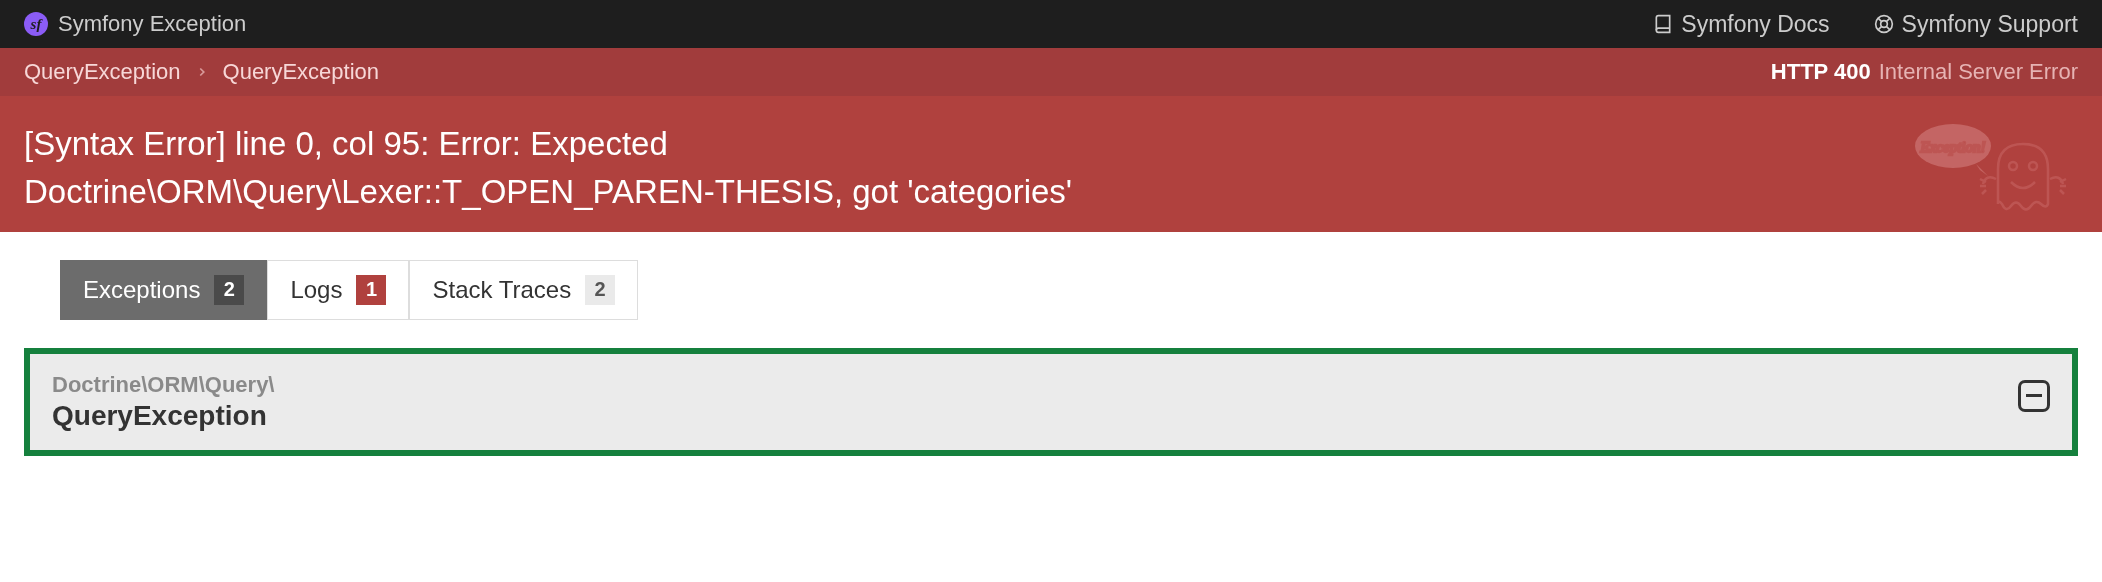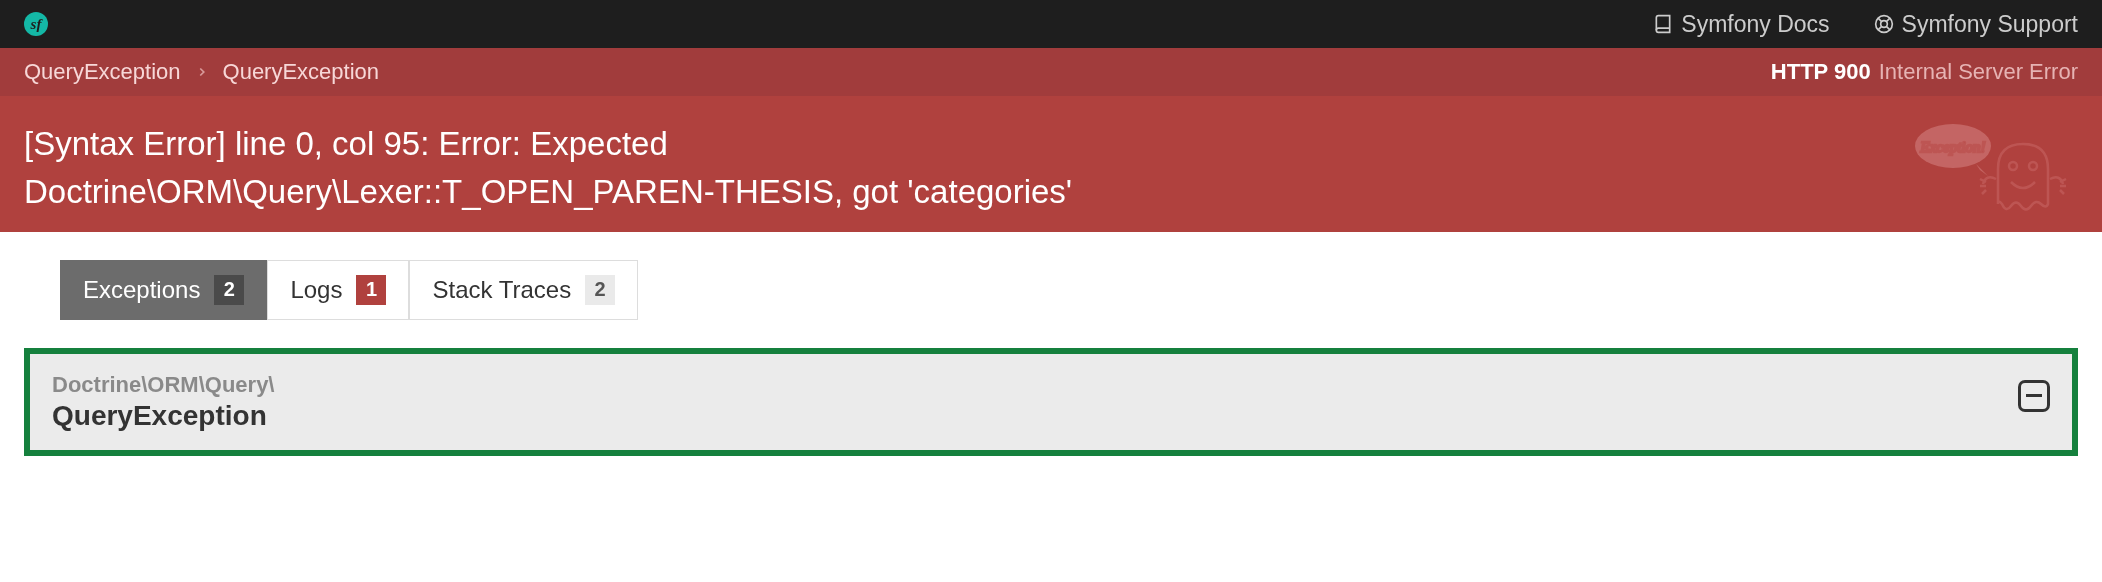--- a/index.html
+++ b/index.html
@@ -18,21 +18,21 @@
       color: #ccc;
     }
     .top-bar-left {
       display: flex;
       align-items: center;
       gap: 10px;
     }
     .sf-logo {
       width: 24px;
       height: 24px;
-      background: #14b8a6;
+      background: #8b5cf6;
       border-radius: 50%;
       display: flex;
       align-items: center;
       justify-content: center;
       font-style: italic;
       font-weight: bold;
       color: #1e1e1e;
       font-size: 15px;
       font-family: Georgia, serif;
     }
@@ -130,20 +130,21 @@
       content: ""; display: block; width: 16px; height: 3px; background: #333;
     }
     svg { display: block; }
   </style>
 </head>
 <body>
 
 <div class="top-bar">
   <div class="top-bar-left">
     <span class="sf-logo">sf</span>
+    <span class="top-bar-title">Symfony Exception</span>
   </div>
   <div class="top-bar-right">
     <a class="top-link">
       <span>
         <svg width="20" height="20" viewBox="0 0 24 24" fill="none" stroke="#ccc" stroke-width="2">
           <path d="M4 19.5A2.5 2.5 0 0 1 6.5 17H20"></path>
             <path d="M6.5 2H20v20H6.5A2.5 2.5 0 0 1 4 19.5v-15A2.5 2.5 0 0 1 6.5 2z"></path>
         </svg>
       </span>
       <span>Symfony Docs</span>
@@ -166,21 +167,21 @@
 
 <div class="crumb-bar">
   <span class="crumb-item">QueryException</span>
   <span class="crumb-sep">
     <svg width="14" height="14" viewBox="0 0 24 24" fill="none" stroke="#d89999" stroke-width="3">
         <polyline points="9 18 15 12 9 6"></polyline>
       </svg>
   </span>
   <span class="crumb-item">QueryException</span>
   <div class="crumb-right">
-    <span class="http-strong">HTTP 900</span>
+    <span class="http-strong">HTTP 400</span>
     <span class="http-weak">Internal Server Error</span>
   </div>
 </div>
 
 <div class="error-banner">
   <h1 class="error-msg">[Syntax Error] line 0, col 95: Error: Expected Doctrine\ORM\Query\Lexer::T_OPEN_PAREN-THESIS, got 'categories'</h1>
   <div class="ghost">
     <svg width="180" height="110" viewBox="0 0 180 110">
       <g stroke="#c96765" stroke-width="2.5" fill="none">
         <ellipse cx="55" cy="32" rx="38" ry="22" fill="#d68483" stroke="none"></ellipse>

